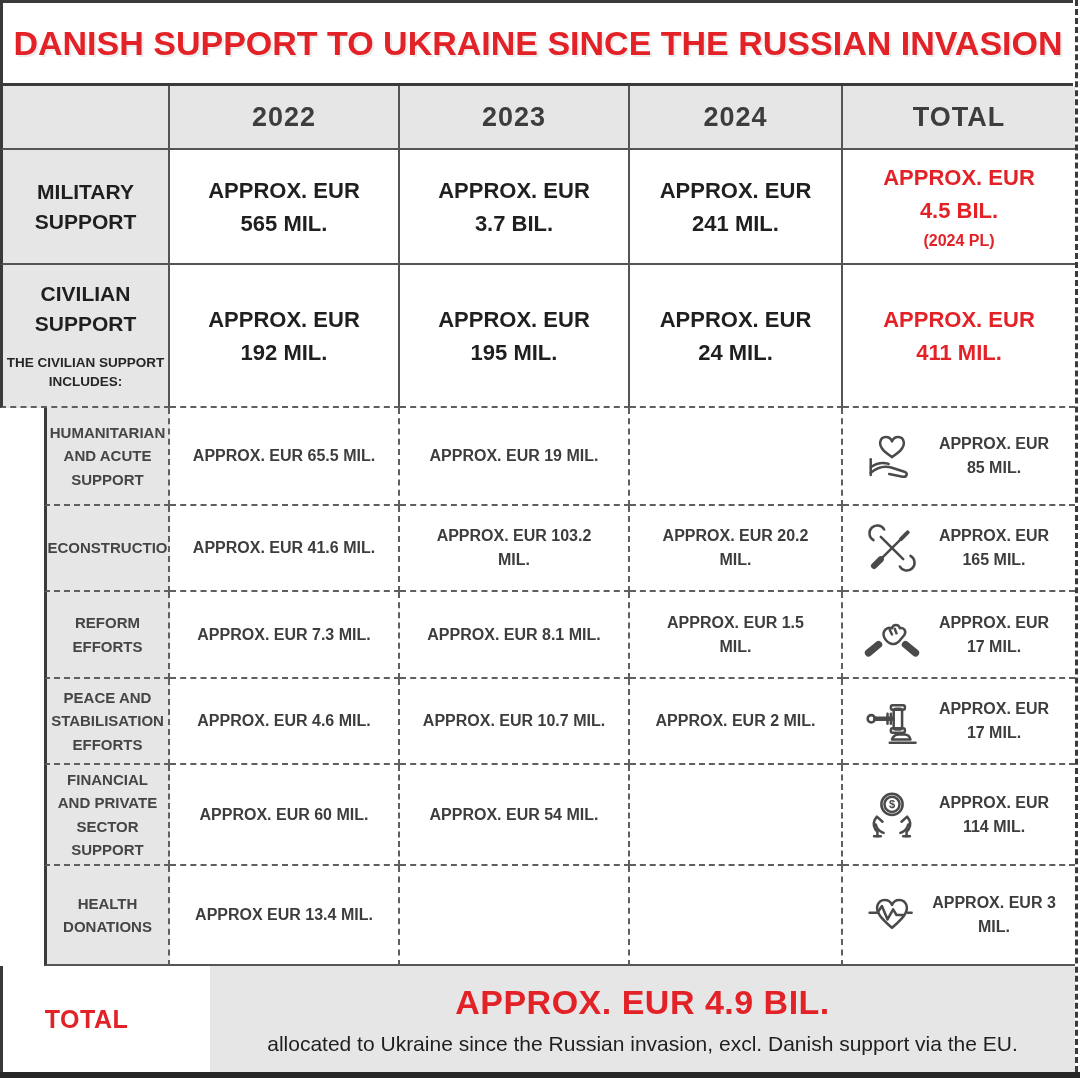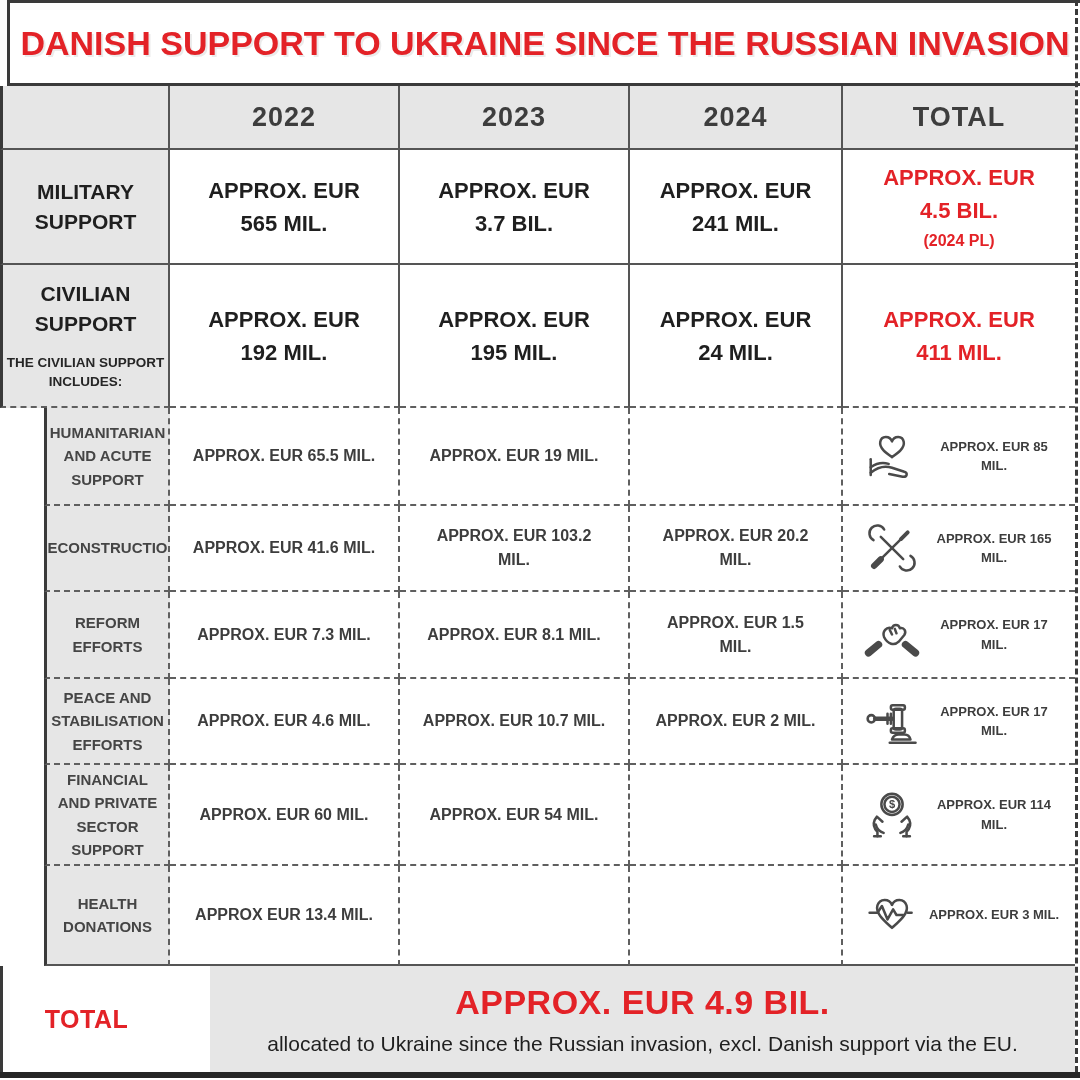--- a/index.html
+++ b/index.html
@@ -13,21 +13,21 @@
   * { margin:0; padding:0; }
   html,body { background:#ffffff; }
   body {
     width:1080px; height:1080px; position:relative; overflow:hidden;
     font-family:"Liberation Sans", sans-serif; color:var(--dark);
   }
   .frame-right { position:absolute; top:0; right:2px; height:1072px; width:0; border-right:3px dashed var(--frame); }
   .bottom-bar { position:absolute; left:0; top:1072px; width:1080px; height:6px; background:#262626; }
 
   .title-box {
-    position:absolute; left:7px; top:0; width:1073px; height:86px; box-sizing:border-box;
+    position:absolute; left:0; top:0; width:1073px; height:86px; box-sizing:border-box;
     border-top:3px solid var(--frame); border-left:3px solid var(--frame); border-bottom:3px solid var(--frame);
     display:flex; align-items:center; justify-content:center; background:#fff;
   }
   .title-text {
     color:var(--red); font-size:34px; font-weight:700; letter-spacing:0px; white-space:nowrap;
     text-shadow:2px 2px 0 rgba(60,60,60,0.10);
   }
 
   .grid {
     position:absolute; left:0; top:86px; width:1075px;
@@ -50,21 +50,21 @@
   .mainlab { font-size:21px; font-weight:700; color:#1f1f1f; line-height:1.4; padding:0 8px; }
   .mainval { font-size:22px; font-weight:700; color:#1f1f1f; line-height:1.5; padding:0 27px; }
   .redval  { color:var(--red); }
   .note    { font-size:16px; font-weight:700; margin-top:2px; }
   .civnote { font-size:13.5px; font-weight:700; margin-top:16px; line-height:1.4; }
   .sublab  { font-size:15px; font-weight:700; color:#454545; line-height:1.55; padding:0 8px;margin-left:44px; }
   .subval  { font-size:16px; font-weight:700; color:#3d3d3d; line-height:1.5; padding:0 20px; }
 
   .tot { flex-direction:row; gap:8px; padding:0 4px 0 10px; }
   .tot svg { flex-shrink:0; }
-  .ttext { width:132px; font-size:13px; font-weight:700; color:#3d3d3d; line-height:1.5; }
+  .ttext { width:132px; font-size:16px; font-weight:700; color:#3d3d3d; line-height:1.5; }
 
   .foot-label { font-size:25px; font-weight:700; color:var(--red); letter-spacing:0.5px; }
   .foot-cell  { grid-column:span 4; gap:10px; padding:0 20px;margin-left:40px; }
   .foot-amount { font-size:34px; font-weight:700; color:var(--red); letter-spacing:0.5px; }
   .foot-desc  { font-size:21px; font-weight:400; color:#1f1f1f;text-align:right; }
 
   .icon-stroke { stroke:#4a4a4a; fill:none; stroke-width:4.5; stroke-linecap:round; stroke-linejoin:round; }
 </style>
 </head>
 <body>

